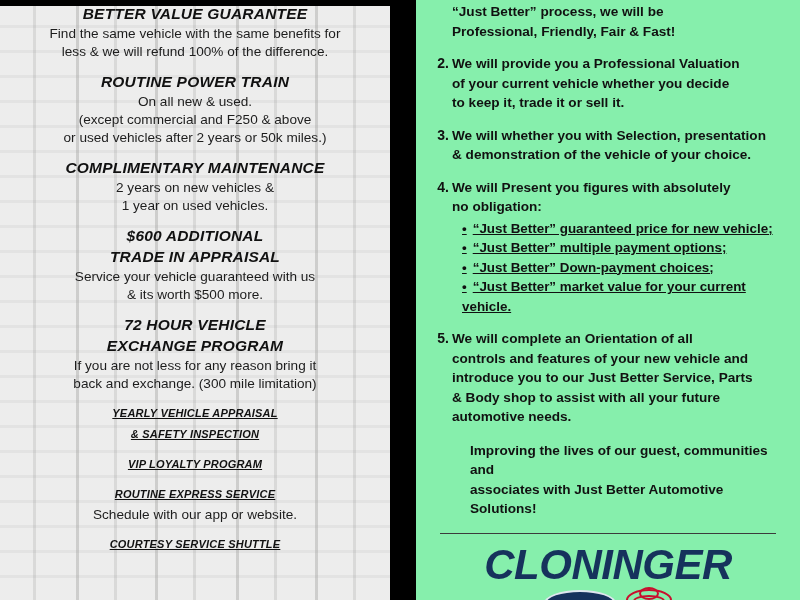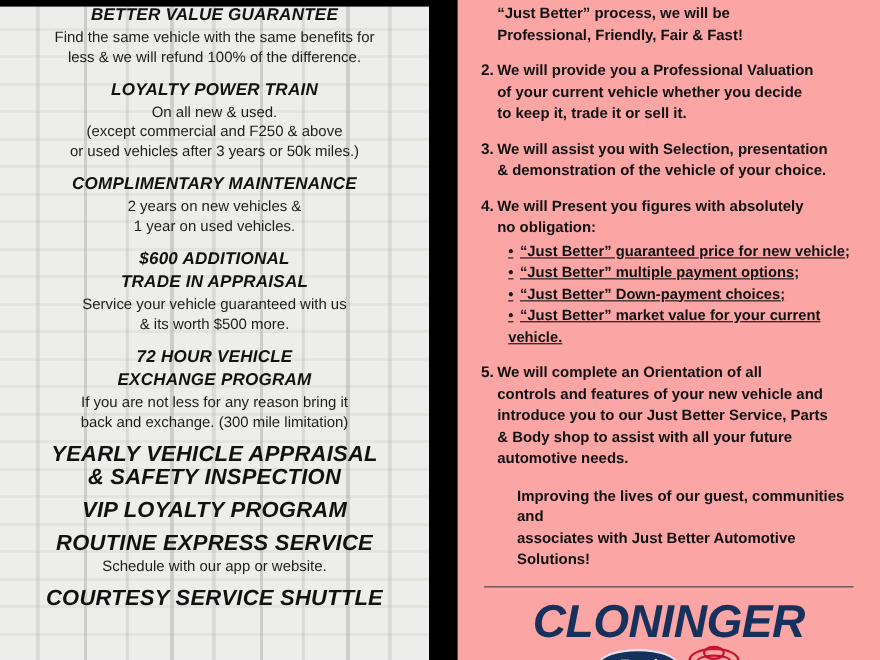--- a/index.html
+++ b/index.html
@@ -66,41 +66,41 @@
   .blk { margin-bottom: 11px; }
   .hl {
     font-weight: bold;
     font-style: italic;
     font-size: 15.5px;
     line-height: 19px;
     letter-spacing: .2px;
     margin: 0 0 2px 0;
     color: #111;
   }
-  .hl.small { font-size: 20px; }
+  .hl.small { font-size: 11px; text-decoration: underline; }
   .sub {
     font-size: 13.6px;
     line-height: 18px;
     margin: 0;
     color: #1d1d1d;
   }
 
   
   .gutter {
     width: 26px;
     height: 600px;
     background: #000;
   }
 
   
   .right-panel {
     position: relative;
     width: 384px;
     height: 600px;
-    background: #fca5a5;
+    background: #86efac;
     color: #111;
     padding: 0 18px;
     box-sizing: border-box;
     overflow: hidden;
   }
   .r-top { padding-top: 2px; }
   .pledge-item {
     display: flex;
     margin-bottom: 13px;
   }
@@ -246,24 +246,24 @@
 
     <div class="left-content">
 
       <div class="blk">
         <p class="hl">BETTER VALUE GUARANTEE</p>
         <p class="sub">Find the same vehicle with the same benefits for</p>
         <p class="sub">less &amp; we will refund 100% of the difference.</p>
       </div>
 
       <div class="blk">
-        <p class="hl">LOYALTY POWER TRAIN</p>
+        <p class="hl">ROUTINE POWER TRAIN</p>
         <p class="sub">On all new &amp; used.</p>
         <p class="sub">(except commercial and F250 &amp; above</p>
-        <p class="sub">or used vehicles after 3 years or 50k miles.)</p>
+        <p class="sub">or used vehicles after 2 years or 50k miles.)</p>
       </div>
 
       <div class="blk">
         <p class="hl">COMPLIMENTARY MAINTENANCE</p>
         <p class="sub">2 years on new vehicles &amp;</p>
         <p class="sub">1 year on used vehicles.</p>
       </div>
 
       <div class="blk">
         <p class="hl">$600 ADDITIONAL</p>
@@ -318,21 +318,21 @@
         <div class="pl-text">
           <span class="cont">We will provide you a Professional Valuation</span>
           <span class="cont">of your current vehicle whether you decide</span>
           <span class="cont">to keep it, trade it or sell it.</span>
         </div>
       </div>
 
       <div class="pledge-item">
         <div class="pl-num">3.</div>
         <div class="pl-text">
-          <span class="cont">We will assist you with Selection, presentation</span>
+          <span class="cont">We will whether you with Selection, presentation</span>
           <span class="cont">&amp; demonstration of the vehicle of your choice.</span>
         </div>
       </div>
 
       <div class="pledge-item">
         <div class="pl-num">4.</div>
         <div class="pl-text">
           <span class="cont">We will Present you figures with absolutely</span>
           <span class="cont">no obligation:</span>
           <ul class="bullets">

